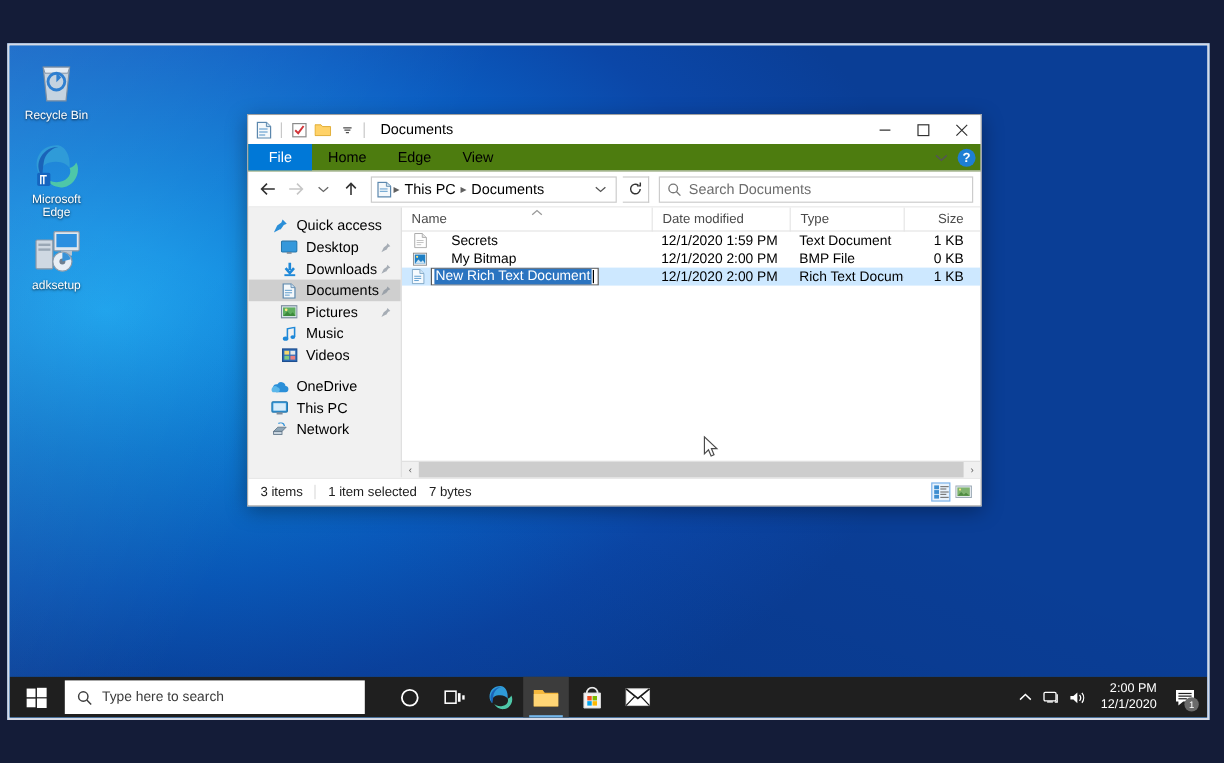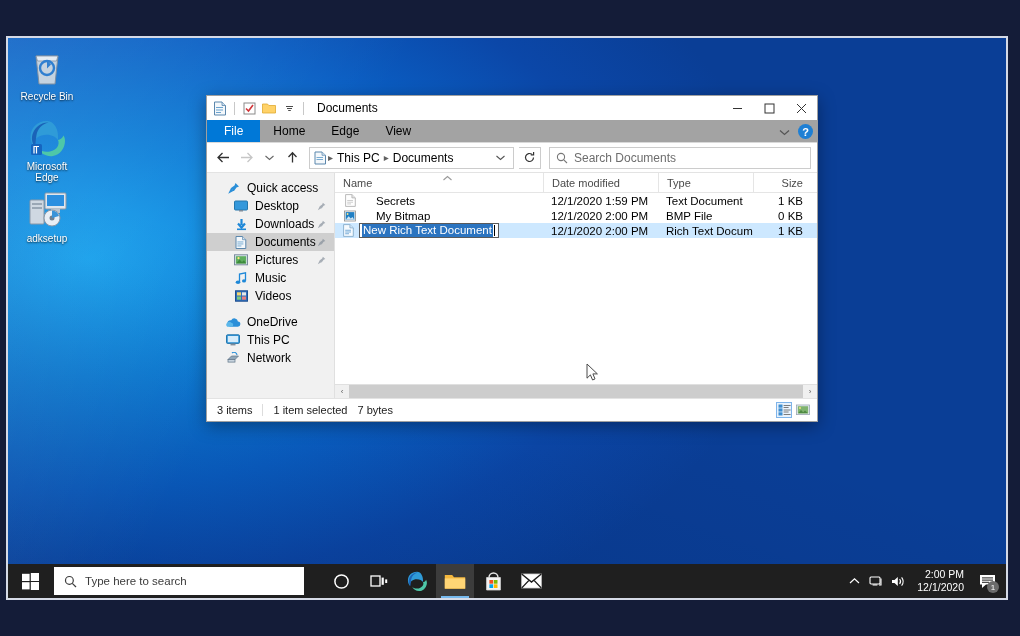--- a/index.html
+++ b/index.html
@@ -93,21 +93,21 @@
   .wbtn {
     width: 32px; height: 24px;
     display: flex; align-items: center; justify-content: center;
     color: #333;
   }
 
   
   #ribbon {
     height: 23px; flex: 0 0 23px;
     display: flex; align-items: stretch;
-    background: #a3a3a3;
+    background: #4d7c0f;
     border-bottom: 1px solid #d9d9d9;
     position: relative;
   }
   .rtab {
     padding: 0 13px;
     display: flex; align-items: center;
     font-size: 12px; color: #000;
   }
   #rtab-file { background: #0078d7; color: #fff; padding: 0 17px; }
   .ribbon-right { position: absolute; right: 4px; top: 0; height: 23px; display: flex; align-items: center; gap: 8px; }

